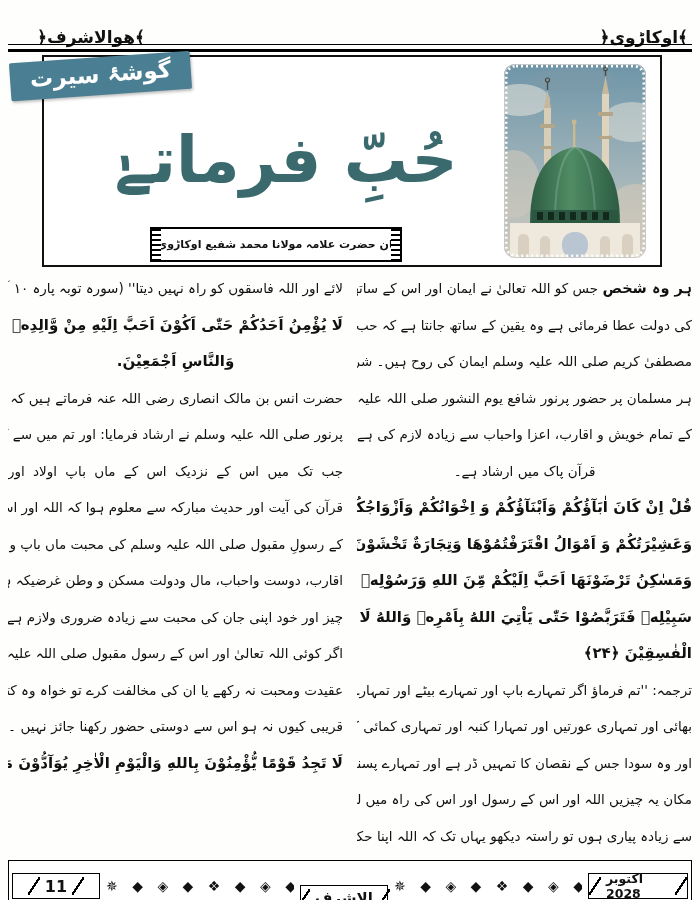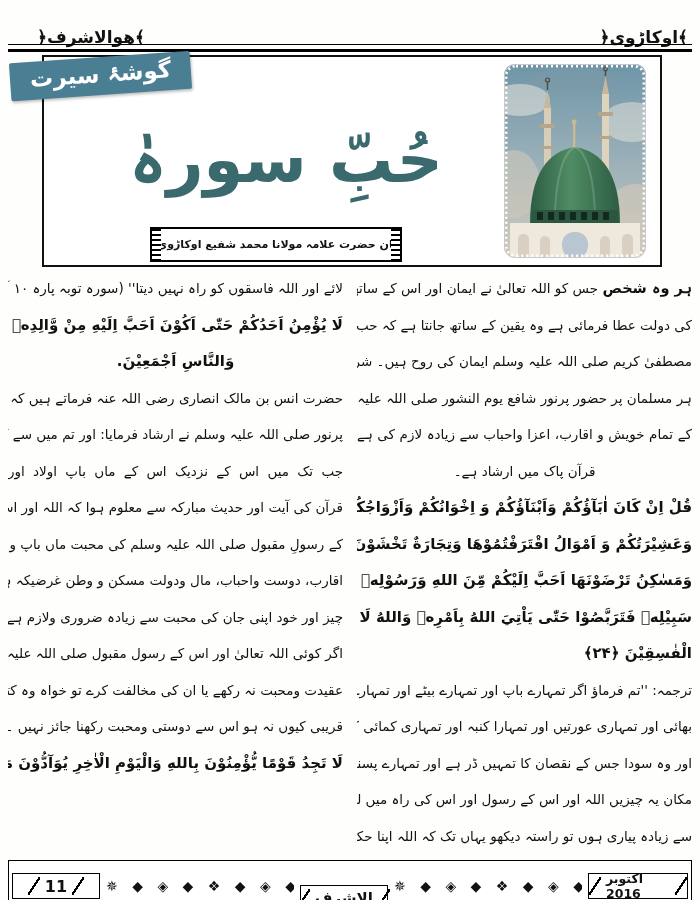--- a/index.html
+++ b/index.html
@@ -121,21 +121,21 @@
         <rect x="96" y="172" width="10" height="22" rx="5" fill="#d9d0c1"></rect>
         <rect x="118" y="170" width="11" height="24" rx="5" fill="#d9d0c1"></rect>
         <rect x="2" y="2" width="138" height="190" rx="10" fill="none" stroke="#ffffff" stroke-width="3" stroke-dasharray="2 3"></rect>
         <rect x="0.5" y="0.5" width="141" height="193" rx="11" fill="none" stroke="#c9c9c9" stroke-width="1"></rect>
       </svg>
     </div>
 
     <div class="badge">گوشۂ سیرت</div>
 
     <div class="title-row">
-      <span class="title">حُبِّ سورہٰ</span>
+      <span class="title">حُبِّ فرماتےٰ</span>
     </div>
 
     <div class="author-strip">
       <span class="film"></span>
       <span class="author">خطیب پاکستان حضرت علامہ مولانا محمد شفیع اوکاڑوی علیہ الرحمہ</span>
       <span class="film"></span>
     </div>
   </div>
 
   <div class="body-cols">
@@ -165,38 +165,38 @@
       <div class="line arabic center">وَالنَّاسِ اَجْمَعِيْنَ.</div>
       <div class="line">حضرت انس بن مالک انصاری رضی اللہ عنہ فرماتے ہیں کہ حضور</div>
       <div class="line">پرنور صلی اللہ علیہ وسلم نے ارشاد فرمایا: اور تم میں سے کوئی مومن نہ ہوگا</div>
       <div class="line">جب تک میں اس کے نزدیک اس کے ماں باپ اولاد اور</div>
       <div class="line">قرآن کی آیت اور حدیث مبارکہ سے معلوم ہوا کہ اللہ اور اس</div>
       <div class="line">کے رسولِ مقبول صلی اللہ علیہ وسلم کی محبت ماں باپ و اولاد عزیز و</div>
       <div class="line">اقارب، دوست واحباب، مال ودولت مسکن و وطن غرضیکہ ہر</div>
       <div class="line">چیز اور خود اپنی جان کی محبت سے زیادہ ضروری ولازم ہے اور</div>
       <div class="line">اگر کوئی اللہ تعالیٰ اور اس کے رسول مقبول صلی اللہ علیہ وسلم کے ساتھ</div>
       <div class="line">عقیدت ومحبت نہ رکھے یا ان کی مخالفت کرے تو خواہ وہ کتنا ہی</div>
-      <div class="line">قریبی کیوں نہ ہو اس سے دوستی ومحبت رکھنا جائز نہیں ۔</div>
+      <div class="line">قریبی کیوں نہ ہو اس سے دوستی حضور رکھنا جائز نہیں ۔</div>
       <div class="line arabic">لَا تَجِدُ قَوْمًا يُّؤْمِنُوْنَ بِاللهِ وَالْيَوْمِ الْاٰخِرِ يُوَآدُّوْنَ مَنْ حَآدَّ اللهَ</div>
     </div>
   </div>
 
   <div class="footer">
     <div class="fbox page-no">
       <span class="slash"></span>
       <span>11</span>
       <span class="slash"></span>
     </div>
     <span class="orn">✵ ◆ ◈ ◆ ❖ ◆ ◈ ◆ ✵</span>
     <div class="fbox mag">
       <span class="slash"></span>
       <span>الاشرف</span>
       <span class="slash"></span>
     </div>
     <span class="orn">✵ ◆ ◈ ◆ ❖ ◆ ◈ ◆ ✵</span>
     <div class="fbox date">
       <span class="slash"></span>
-      <span>اکتوبر 2016</span>
+      <span>اکتوبر 2028</span>
       <span class="slash"></span>
     </div>
   </div>
 
 </div>
 
 </body></html>

